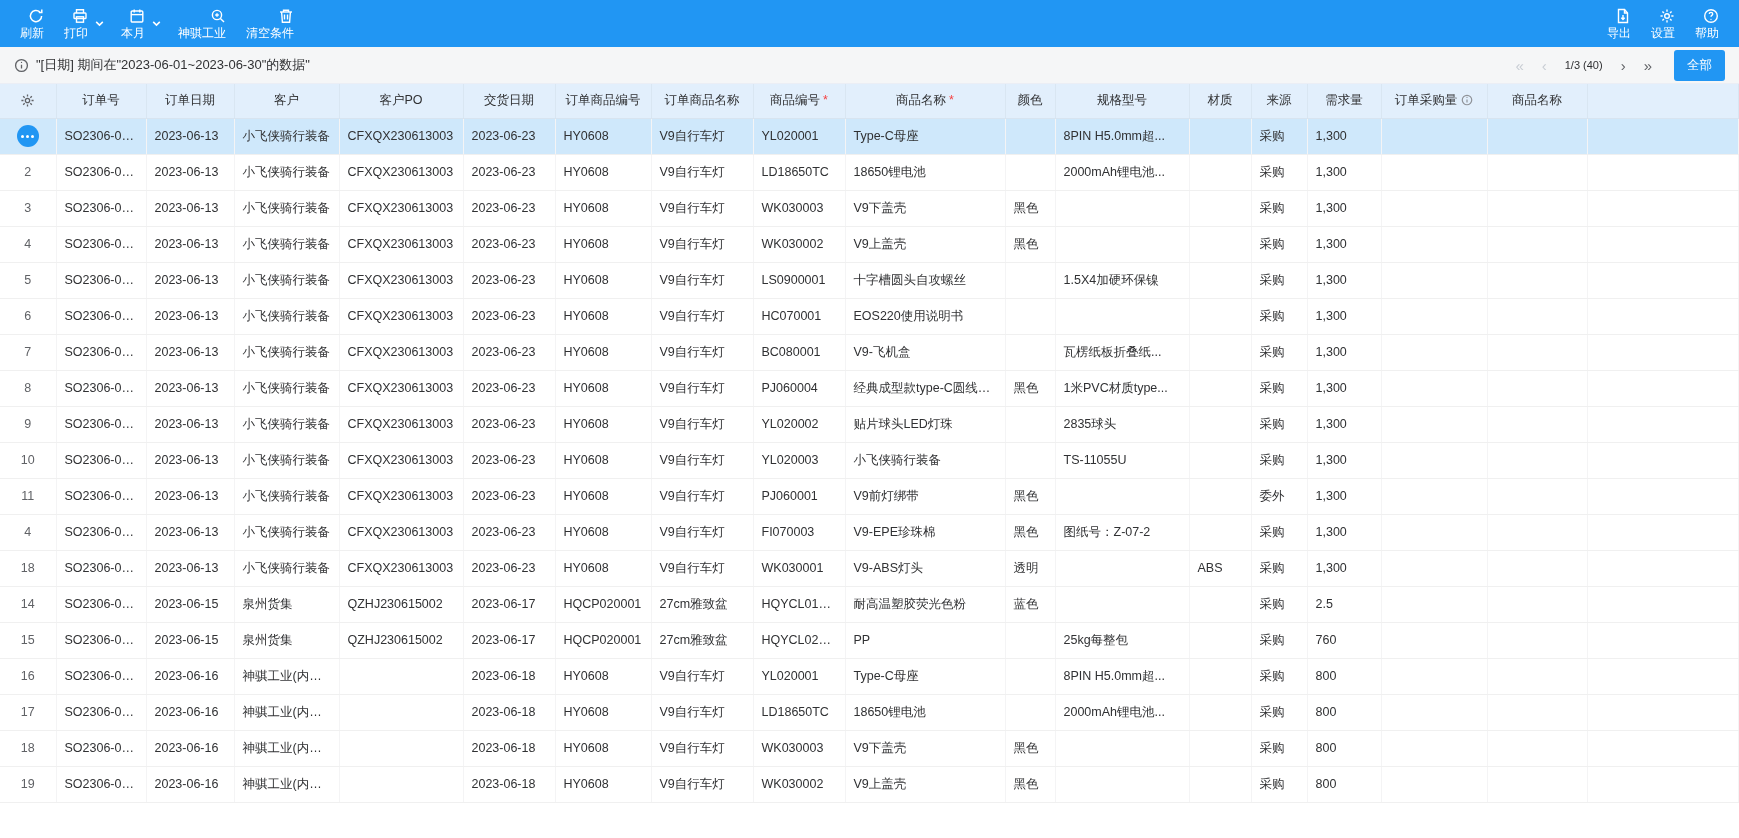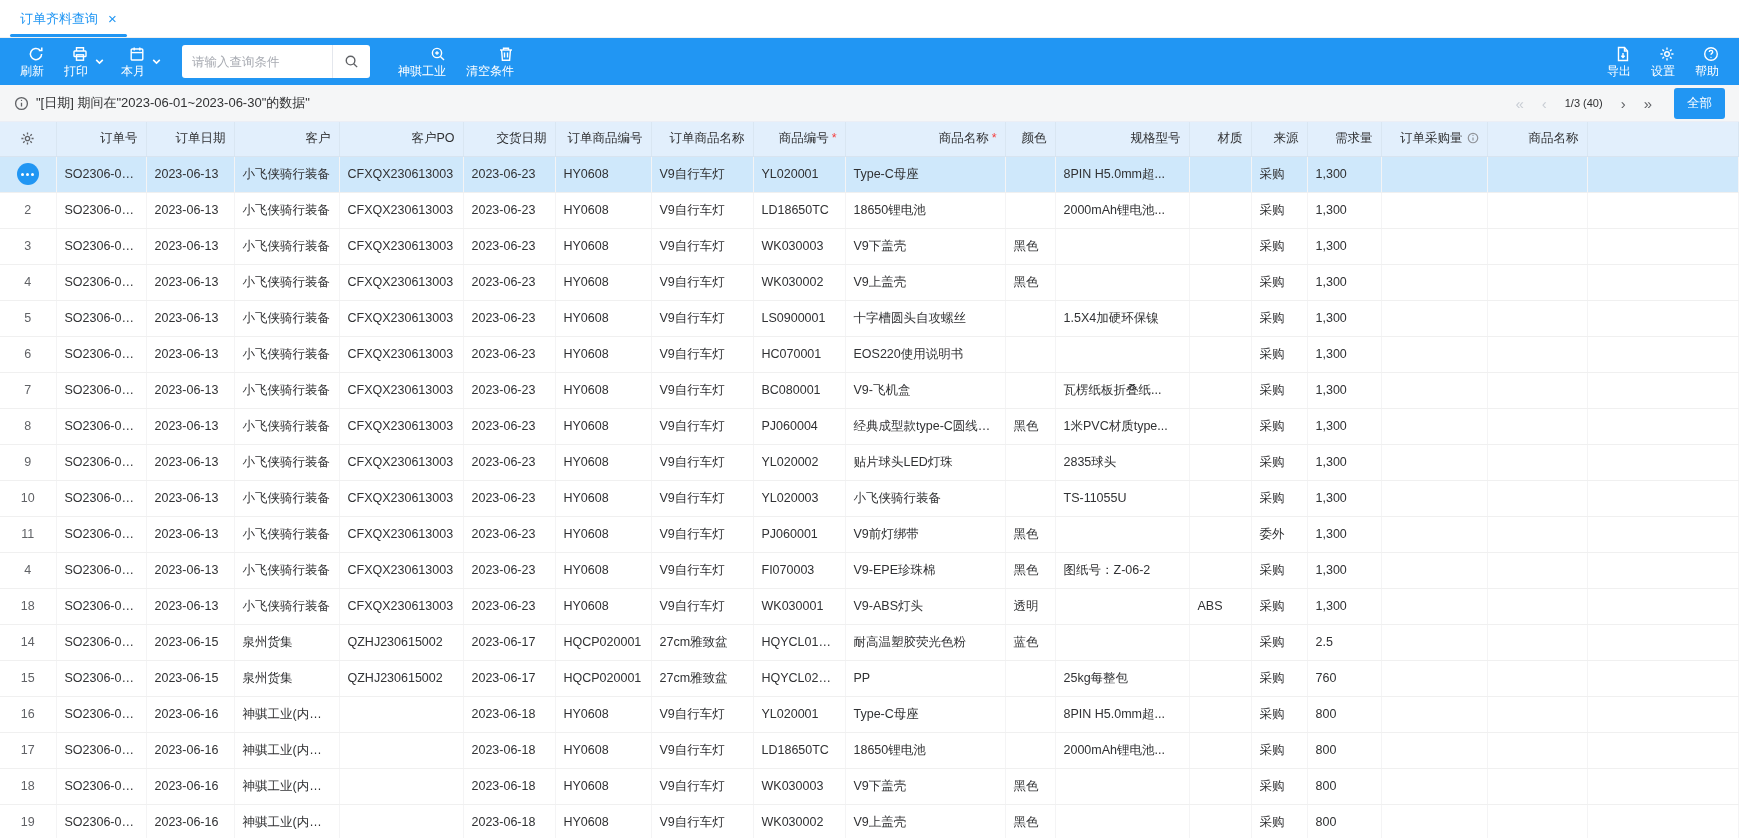--- a/index.html
+++ b/index.html
@@ -30,46 +30,39 @@
   .iicon { display:flex; align-items:center; color:#606266; margin-right:7px; }
   .pager { margin-left:auto; display:flex; align-items:center; gap:18px; }
   .pgbtn { cursor:pointer; color:#606266; font-size:15px; line-height:1; user-select:none; }
   .pgbtn.disabled { color:#c8cdd4; }
   .pginfo { color:#303133; font-size:11px; }
   .allbtn { background:#2196f3; color:#fff; border:none; border-radius:3px; padding:7px 13px; font-size:12.5px; cursor:pointer; margin-left:4px; font-family:inherit; }
 
   
   .gridwrap { flex:1 1 auto; overflow:hidden; background:#fff; }
   table { border-collapse:collapse; table-layout:fixed; width:1739px; }
-  thead th { background:#e2effc; font-weight:400; height:34px; padding:0 8px; text-align:right; font-size:12.5px; color:#303133;
+  thead th { background:#e2effc; font-weight:400; height:34px; padding:0 8px; text-align:center; font-size:12.5px; color:#303133;
              border-bottom:1px solid #d8e4f0; border-right:1px solid #d9e6f2; white-space:nowrap; overflow:hidden; }
   tbody td { height:36px; padding:0 8px; font-size:12.5px; color:#303133; border-bottom:1px solid #f0f0f0; border-right:1px solid #f4f4f5;
              white-space:nowrap; overflow:hidden; text-overflow:ellipsis; background:#fff; }
   th.num, td.num { text-align:center; padding:0 4px; color:#606266; }
   th.num { color:#606266; }
   th.num svg { vertical-align:middle; }
   tr.selected td { background:#cfe8fb; }
   .al-right { }
   .req { color:#f53f3f; margin-left:3px; }
   .hinfo { margin-left:4px; color:#909399; display:inline-block; vertical-align:-2px; }
   .rowmenu { display:inline-flex; align-items:center; justify-content:center; gap:2px; width:22px; height:22px; border-radius:50%; background:#2196f3; cursor:pointer; vertical-align:middle; }
   .rowmenu i { width:3px; height:3px; border-radius:50%; background:#fff; display:block; }
 </style>
 </head>
 <body>
 
 <div class="app">
 
-  <div class="tabbar">
-    <div class="tab">
-      <span>订单齐料查询</span>
-      <span class="tab-close">×</span>
-      <span class="underline"></span>
-    </div>
-  </div>
 
   <div class="toolbar">
     <div class="tbtn">
       <span>
         <svg width="16" height="16" viewBox="0 0 16 16" fill="none" stroke="currentColor" stroke-width="1.5">
             <path d="M13.6 8a5.6 5.6 0 1 1-1.8-4.1"></path>
             <path d="M13.8 1.6v3h-3"></path>
           </svg>
       </span>
       <span>刷新</span>
@@ -100,31 +93,20 @@
           </svg>
       </span>
       <span>本月</span>
     </div>
     <span class="tchev">
       <svg width="11" height="11" viewBox="0 0 10 10" fill="none" stroke="currentColor" stroke-width="1.4">
           <path d="M2 3.5l3 3 3-3"></path>
         </svg>
     </span>
 
-    <div class="searchwrap">
-      <div class="searchbox">
-        <input type="text" placeholder="请输入查询条件" style="">
-        <span class="searchbtn">
-          <svg width="15" height="15" viewBox="0 0 16 16" fill="none" stroke="currentColor" stroke-width="1.5">
-              <circle cx="7" cy="7" r="4.6"></circle>
-              <path d="M10.4 10.4L14 14"></path>
-            </svg>
-        </span>
-      </div>
-    </div>
 
     <div class="tbtn">
       <span>
         <svg width="16" height="16" viewBox="0 0 16 16" fill="none" stroke="currentColor" stroke-width="1.4">
             <circle cx="7" cy="7" r="4.6"></circle>
             <path d="M10.4 10.4L14 14"></path>
             <path d="M5.2 7h3.6M7 5.2v3.6"></path>
           </svg>
       </span>
       <span>神骐工业</span>
@@ -475,21 +457,21 @@
             <td>SO2306-0002</td>
             <td>2023-06-13</td>
             <td>小飞侠骑行装备</td>
             <td>CFXQX230613003</td>
             <td>2023-06-23</td>
             <td>HY0608</td>
             <td>V9自行车灯</td>
             <td>FI070003</td>
             <td>V9-EPE珍珠棉</td>
             <td>黑色</td>
-            <td>图纸号：Z-06-2</td>
+            <td>图纸号：Z-07-2</td>
             <td></td>
             <td>采购</td>
             <td class="al-right">1,300</td>
             <td class="al-right"></td>
             <td class="al-right"></td>
             <td></td>
           </tr>
           <tr>
             <td class="num">18</td>
             <td>SO2306-0002</td>

